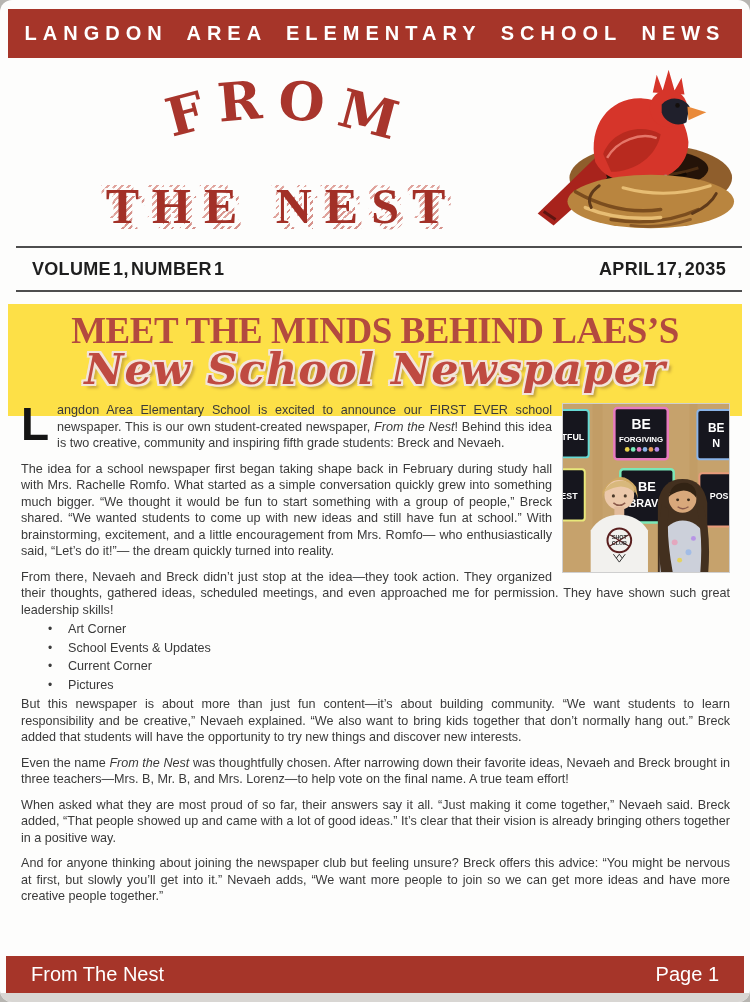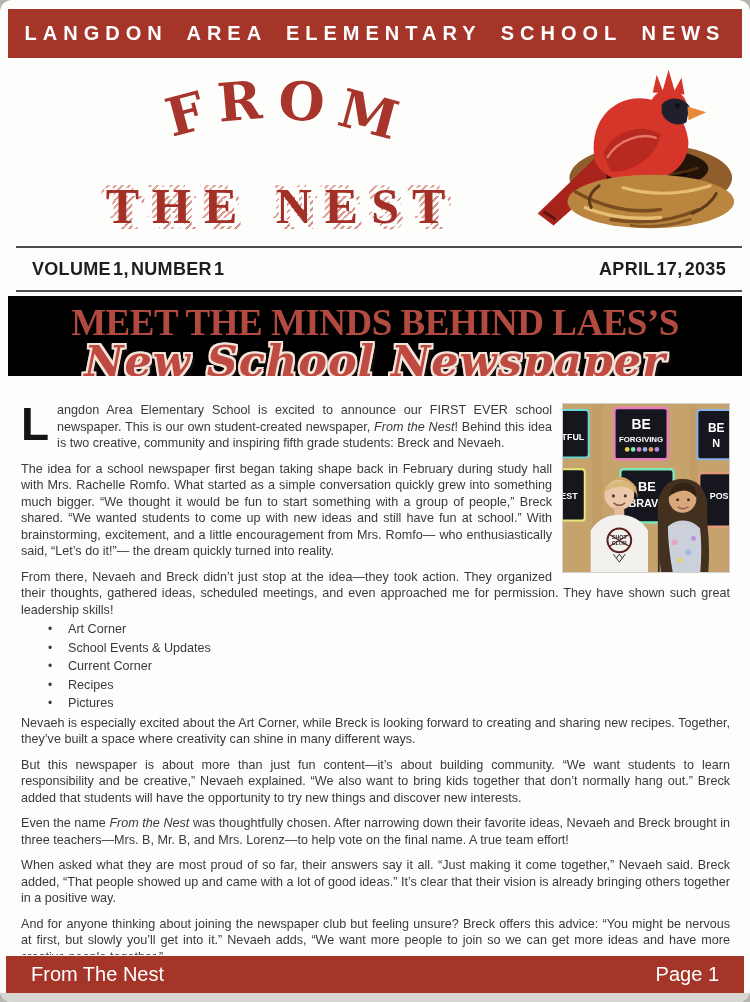--- a/index.html
+++ b/index.html
@@ -35,21 +35,21 @@
   .thenest .main{color:#a23027;}
   .cardinal{position:absolute;right:8px;top:0;width:238px;height:180px;}
 
   
   .issue{position:absolute;top:246px;left:16px;right:8px;height:42px;
          border-top:2px solid #4e4e4e;border-bottom:2px solid #4e4e4e;
          display:flex;align-items:center;justify-content:space-between;padding:0 16px;
          font-weight:700;font-size:18px;color:#1e1e1e;letter-spacing:.3px;word-spacing:-3px;}
 
   
-  .band{position:absolute;top:296px;left:8px;right:8px;height:80px;background:#000000;
+  .band{position:absolute;top:304px;left:8px;right:8px;height:112px;background:#fde047;
         text-align:center;overflow:hidden;}
   .kicker{font-family:"Liberation Serif",serif;font-weight:600;font-size:37px;line-height:1;
           margin-top:8px;color:#b34a3f;letter-spacing:-.5px;}
   .script{font-family:"DejaVu Serif",serif;font-style:italic;font-weight:700;font-size:43px;
           line-height:1;margin-top:-1px;color:#bf4a41;letter-spacing:1px;
           text-shadow:-2px -2px 0 #f3e4da,2px -2px 0 #f3e4da,-2px 2px 0 #f3e4da,2px 2px 0 #f3e4da,
                       0 -2px 0 #f3e4da,0 2px 0 #f3e4da,-2px 0 0 #f3e4da,2px 0 0 #f3e4da,
                       4px 4px 3px rgba(90,50,40,.35);}
 
   
@@ -210,25 +210,23 @@
     </div>
 
     <p class="p"><span class="dropcap">L</span><span><span>angdon Area Elementary School is excited to announce our FIRST EVER school newspaper. This is our own student-created newspaper, </span><span class="it">From the Nest</span><span>! Behind this idea is two creative, community and inspiring fifth grade students: Breck and Nevaeh.</span></span></p>
     <p><span>The idea for a school newspaper first began taking shape back in February during study hall with Mrs. Rachelle Romfo. What started as a simple conversation quickly grew into something much bigger. “We thought it would be fun to start something with a group of people,” Breck shared. “We wanted students to come up with new ideas and still have fun at school.” With brainstorming, excitement, and a little encouragement from Mrs. Romfo— who enthusiastically said, “Let’s do it!”— the dream quickly turned into reality.</span></p>
     <p class="tight"><span>From there, Nevaeh and Breck didn’t just stop at the idea—they took action. They organized their thoughts, gathered ideas, scheduled meetings, and even approached me for permission. They have shown such great leadership skills!</span></p>
 
     <ul class="features">
       <li>Art Corner</li>
       <li>School Events &amp; Updates</li>
       <li>Current Corner</li>
-      <li>Recipes</li>
       <li>Pictures</li>
     </ul>
 
-    <p><span>Nevaeh is especially excited about the Art Corner, while Breck is looking forward to creating and sharing new recipes. Together, they’ve built a space where creativity can shine in many different ways.</span></p>
     <p><span>But this newspaper is about more than just fun content—it’s about building community. “We want students to learn responsibility and be creative,” Nevaeh explained. “We also want to bring kids together that don’t normally hang out.” Breck added that students will have the opportunity to try new things and discover new interests.</span></p>
     <p><span>Even the name </span><span class="it">From the Nest</span><span> was thoughtfully chosen. After narrowing down their favorite ideas, Nevaeh and Breck brought in three teachers—Mrs. B, Mr. B, and Mrs. Lorenz—to help vote on the final name. A true team effort!</span></p>
     <p><span>When asked what they are most proud of so far, their answers say it all. “Just making it come together,” Nevaeh said. Breck added, “That people showed up and came with a lot of good ideas.” It’s clear that their vision is already bringing others together in a positive way.</span></p>
     <p><span>And for anyone thinking about joining the newspaper club but feeling unsure? Breck offers this advice: “You might be nervous at first, but slowly you’ll get into it.” Nevaeh adds, “We want more people to join so we can get more ideas and have more creative people together.”</span></p>
 
   </div>
 
   <div class="footer">
     <span>From The Nest</span>
     <span>Page 1</span>

